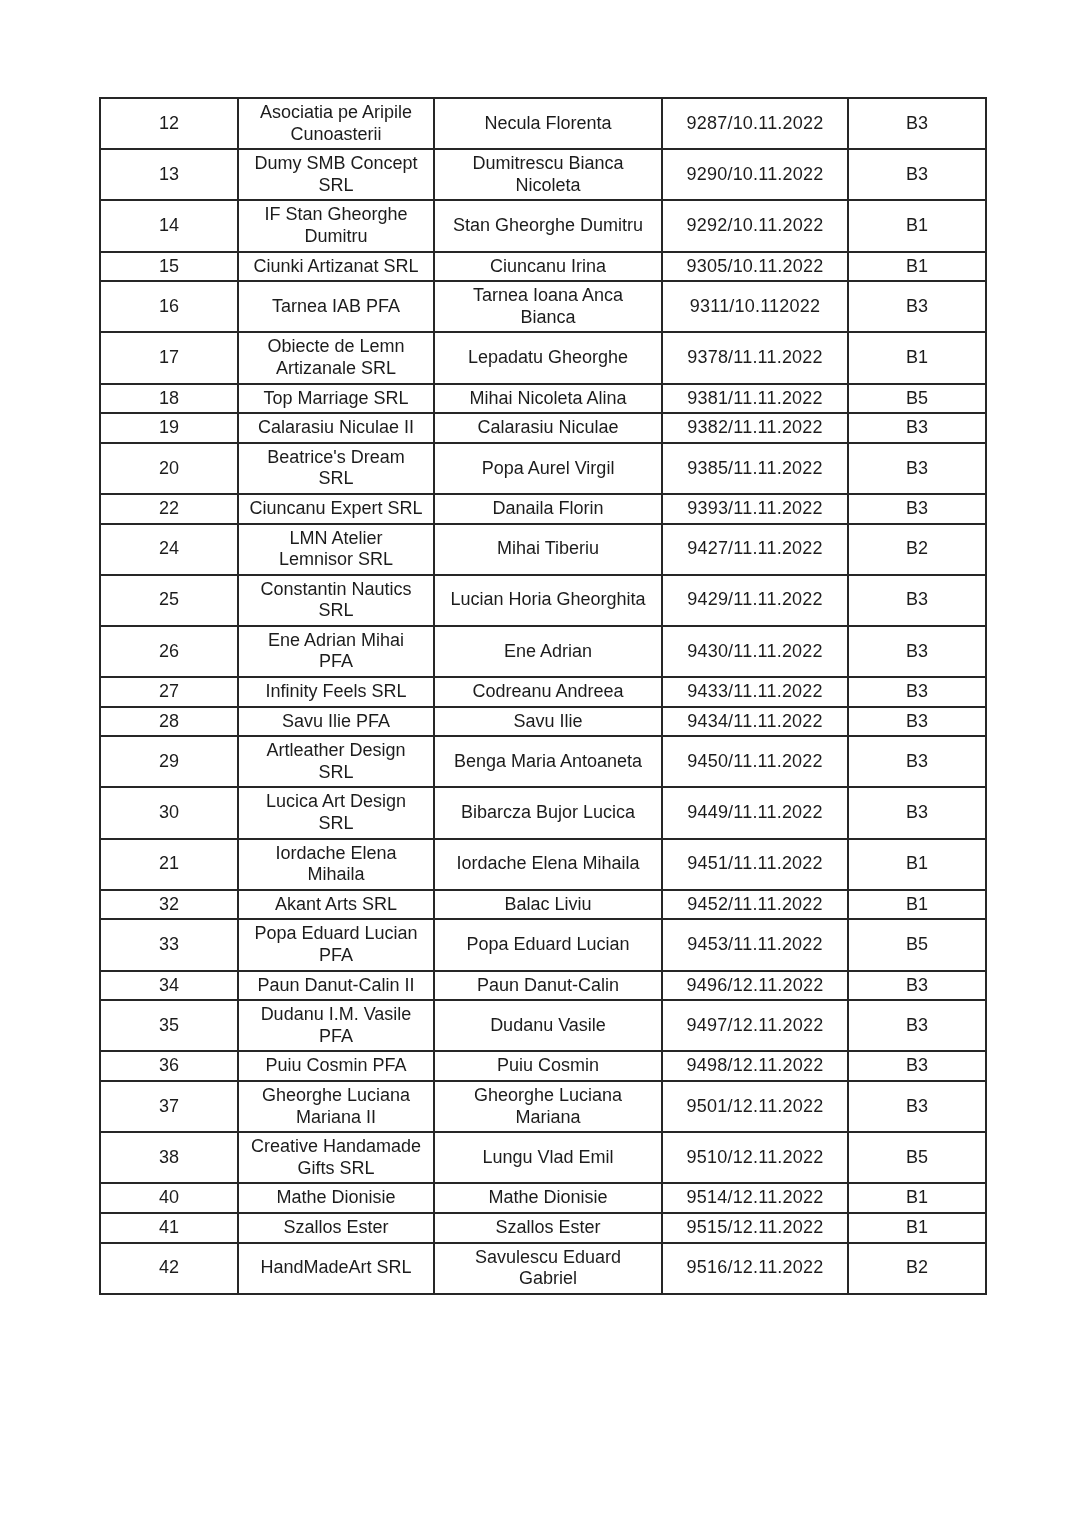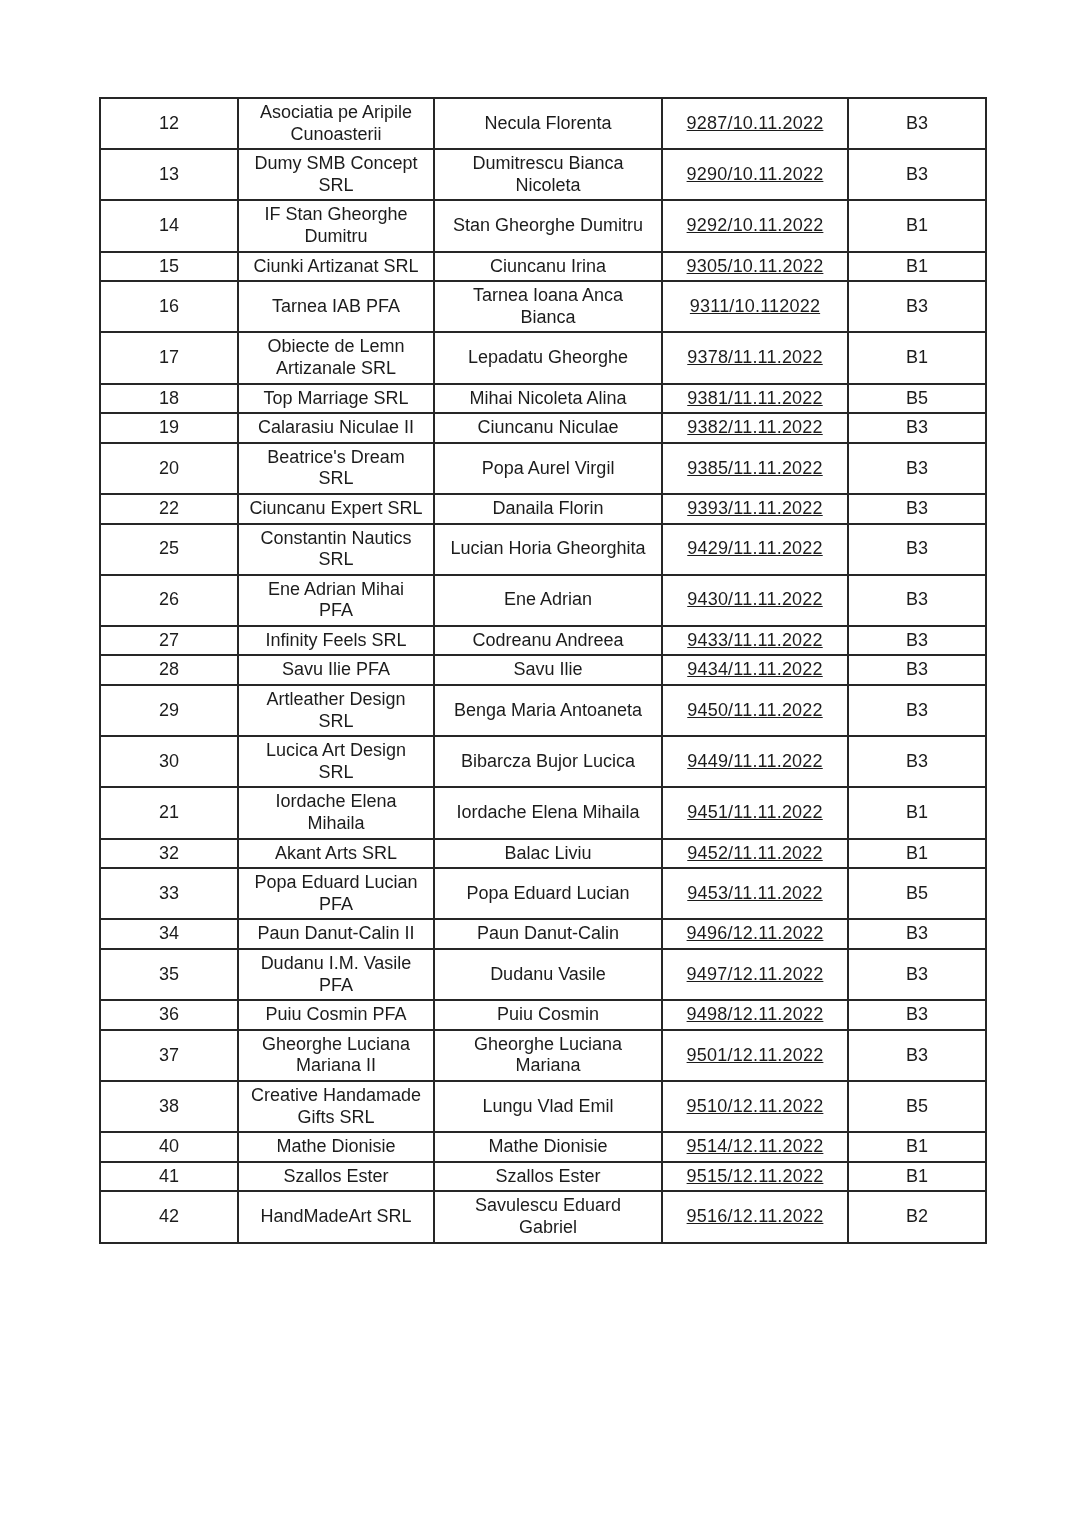--- a/index.html
+++ b/index.html
@@ -28,21 +28,21 @@
     text-align: center;
     vertical-align: middle;
     font-size: 18px;
     line-height: 1.2;
     color: #1c1c1c;
     padding: 3px 5px;
     white-space: pre-line;
     overflow: hidden;
   }
   td.col-index { padding-left: 2px; padding-right: 2px; }
-  td.col-registration { letter-spacing: 0.2px; text-decoration: underline; }
+  td.col-registration { letter-spacing: 0.2px; }
 </style>
 </head>
 <body>
 
 <div class="page">
   <table class="reg-table">
     <colgroup>
       <col style="width:138px">
       <col style="width:196px">
       <col style="width:228px">
@@ -101,38 +101,46 @@
         <tr>
           <td class="col-index">18</td>
           <td class="col-company">Top Marriage SRL</td>
           <td class="col-representative">Mihai Nicoleta Alina</td>
           <td class="col-registration">9381/11.11.2022</td>
           <td class="col-code">B5</td>
         </tr>
         <tr>
           <td class="col-index">19</td>
           <td class="col-company">Calarasiu Niculae II</td>
-          <td class="col-representative">Ciuncanu Niculae</td>
+          <td class="col-representative">Calarasiu Niculae</td>
           <td class="col-registration">9382/11.11.2022</td>
           <td class="col-code">B3</td>
         </tr>
         <tr>
           <td class="col-index">20</td>
           <td class="col-company">Beatrice's Dream
 SRL</td>
           <td class="col-representative">Popa Aurel Virgil</td>
           <td class="col-registration">9385/11.11.2022</td>
           <td class="col-code">B3</td>
         </tr>
         <tr>
           <td class="col-index">22</td>
           <td class="col-company">Ciuncanu Expert SRL</td>
           <td class="col-representative">Danaila Florin</td>
           <td class="col-registration">9393/11.11.2022</td>
           <td class="col-code">B3</td>
+        </tr>
+        <tr>
+          <td class="col-index">24</td>
+          <td class="col-company">LMN Atelier
+Lemnisor SRL</td>
+          <td class="col-representative">Mihai Tiberiu</td>
+          <td class="col-registration">9427/11.11.2022</td>
+          <td class="col-code">B2</td>
         </tr>
         <tr>
           <td class="col-index">25</td>
           <td class="col-company">Constantin Nautics
 SRL</td>
           <td class="col-representative">Lucian Horia Gheorghita</td>
           <td class="col-registration">9429/11.11.2022</td>
           <td class="col-code">B3</td>
         </tr>
         <tr>

